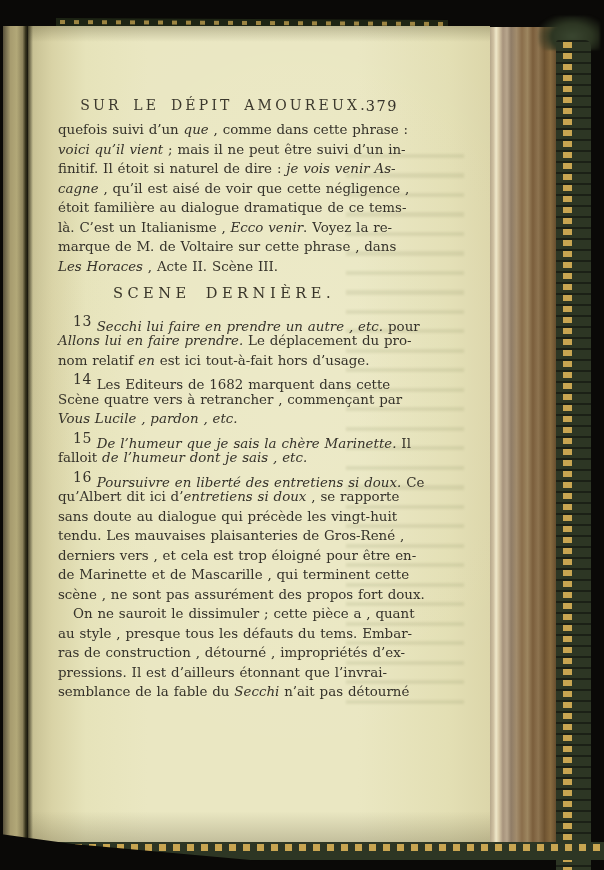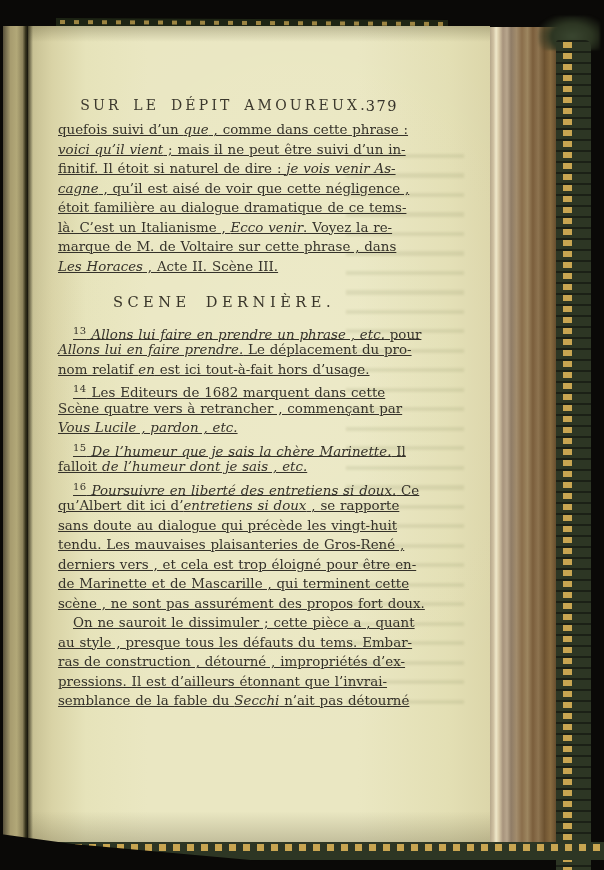--- a/index.html
+++ b/index.html
@@ -81,27 +81,27 @@
   .running-header{position:relative;height:22px;margin-bottom:2px;}
   .header-title{
     display:block;text-align:center;
     font-size:14px;letter-spacing:3.2px;word-spacing:4px;
     color:#3b382d;
   }
   .page-number{
     position:absolute;right:-8px;top:1px;
     font-size:14.5px;letter-spacing:1.5px;
   }
-  .line{white-space:nowrap;height:19.5px;text-decoration:underline;}
+  .line{white-space:nowrap;height:19.5px;}
   .para.indent .line:first-child{padding-left:15px;}
   .it{font-style:italic;}
-  .sup{font-size:10px;vertical-align:4.5px;letter-spacing:.5px;}
+  .sup{font-size:14px;vertical-align:4.5px;letter-spacing:.5px;}
   .scene-heading{
     text-align:center;font-size:14.6px;letter-spacing:4.5px;word-spacing:6px;
-    margin:16px 0 9px;color:#383429;
+    margin:7px 0 9px;color:#383429;
   }
 </style>
 </head>
 <body>
 
 <div class="left-page-edge"></div>
 <div class="cover-top-edge"></div>
 
 <div class="page">
   <div class="gutter-shadow"></div>
@@ -117,21 +117,21 @@
           <div class="line"><span class="it">voici qu’il vient</span><span> ; mais il ne peut être suivi d’un in-</span></div>
           <div class="line"><span>finitif. Il étoit si naturel de dire : </span><span class="it">je vois venir As-</span></div>
           <div class="line"><span class="it">cagne</span><span> , qu’il est aisé de voir que cette négligence ,</span></div>
           <div class="line"><span>étoit familière au dialogue dramatique de ce tems-</span></div>
           <div class="line"><span>là. C’est un Italianisme , </span><span class="it">Ecco venir</span><span>. Voyez la re-</span></div>
           <div class="line"><span>marque de M. de Voltaire sur cette phrase , dans</span></div>
           <div class="line"><span class="it">Les Horaces</span><span> , Acte II. Scène III.</span></div>
         </div>
         <div class="scene-heading">SCENE DERNIÈRE.</div>
         <div class="para indent">
-          <div class="line"><span class="sup">13</span><span class="it"> Allons lui faire en prendre un phrase , etc.</span><span> pour</span></div>
+          <div class="line"><span class="sup">13</span><span class="it"> Secchi lui faire en prendre un autre , etc.</span><span> pour</span></div>
           <div class="line"><span class="it">Allons lui en faire prendre.</span><span> Le déplacement du pro-</span></div>
           <div class="line"><span>nom relatif </span><span class="it">en</span><span> est ici tout-à-fait hors d’usage.</span></div>
         </div>
         <div class="para indent">
           <div class="line"><span class="sup">14</span><span> Les Editeurs de 1682 marquent dans cette</span></div>
           <div class="line"><span>Scène quatre vers à retrancher , commençant par</span></div>
           <div class="line"><span class="it">Vous Lucile , pardon , etc.</span></div>
         </div>
         <div class="para indent">
           <div class="line"><span class="sup">15</span><span class="it"> De l’humeur que je sais la chère Marinette.</span><span> Il</span></div>

